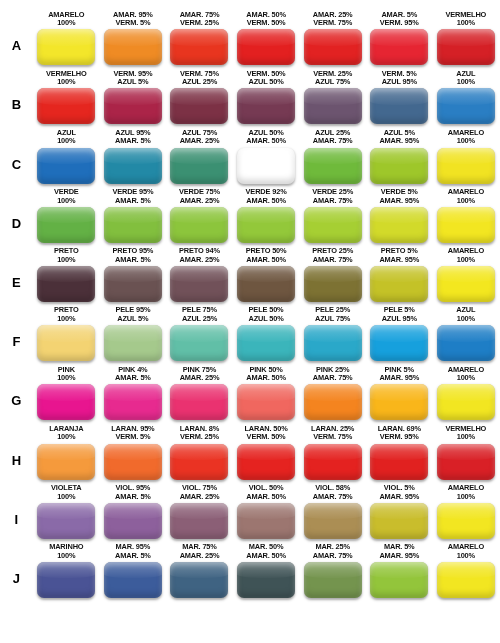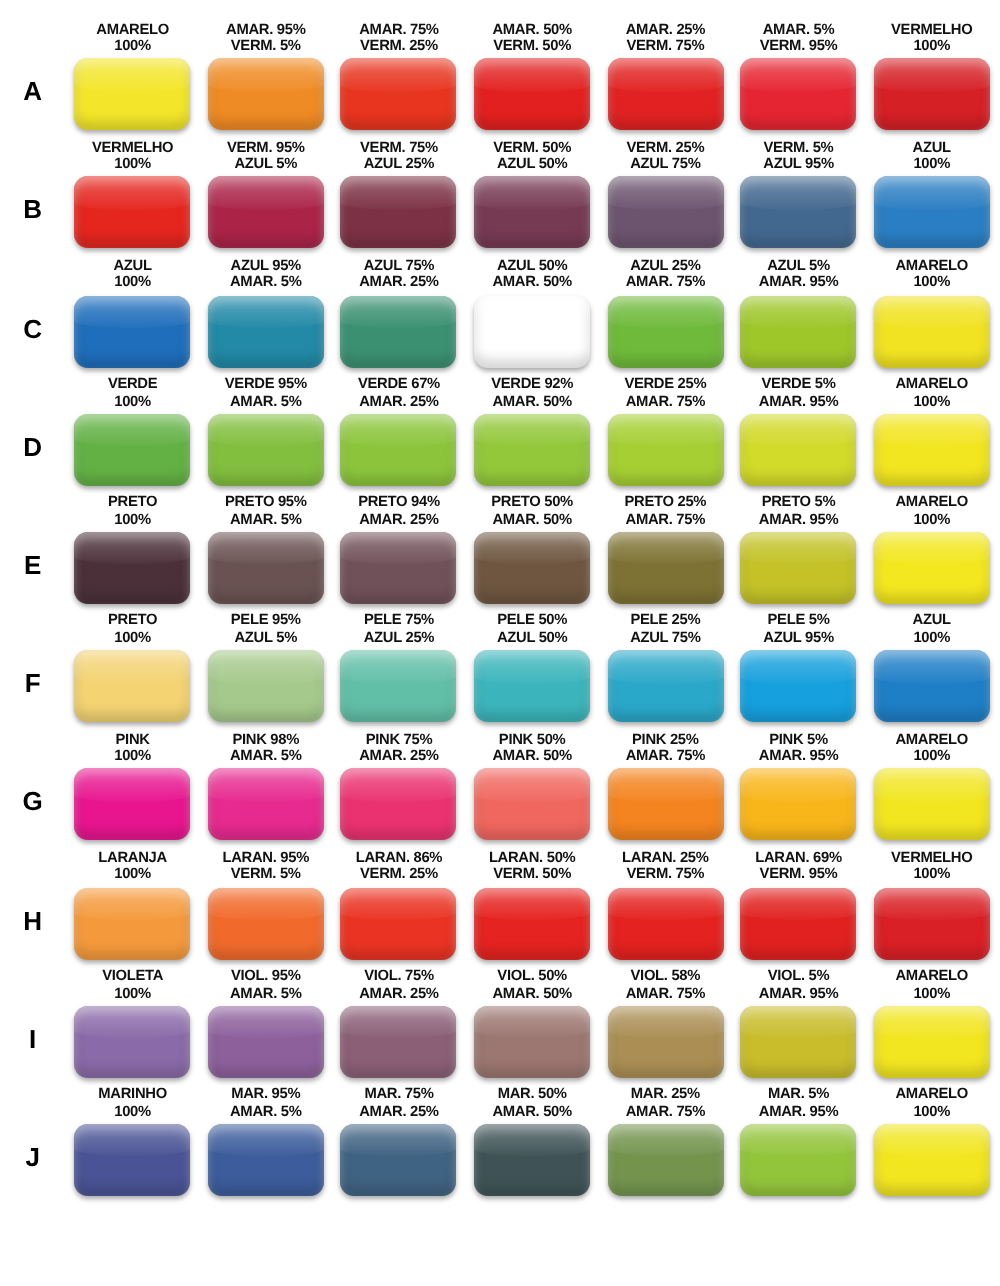--- a/index.html
+++ b/index.html
@@ -263,21 +263,21 @@
       </div>
       <div class="swatch-cell">
         <div class="swatch-label">
           <span class="lbl-line">VERDE 95%</span>
           <span class="lbl-line">AMAR. 5%</span>
         </div>
         <div class="swatch-chip" style="background-color: rgb(130, 191, 62);"></div>
       </div>
       <div class="swatch-cell">
         <div class="swatch-label">
-          <span class="lbl-line">VERDE 67%</span>
+          <span class="lbl-line">VERDE 75%</span>
           <span class="lbl-line">AMAR. 25%</span>
         </div>
         <div class="swatch-chip" style="background-color: rgb(140, 197, 60);"></div>
       </div>
       <div class="swatch-cell">
         <div class="swatch-label">
           <span class="lbl-line">VERDE 92%</span>
           <span class="lbl-line">AMAR. 50%</span>
         </div>
         <div class="swatch-chip" style="background-color: rgb(147, 200, 58);"></div>
@@ -412,21 +412,21 @@
       <div class="row-label">G</div>
       <div class="swatch-cell">
         <div class="swatch-label">
           <span class="lbl-line">PINK</span>
           <span class="lbl-line">100%</span>
         </div>
         <div class="swatch-chip" style="background-color: rgb(232, 21, 143);"></div>
       </div>
       <div class="swatch-cell">
         <div class="swatch-label">
-          <span class="lbl-line">PINK 98%</span>
+          <span class="lbl-line">PINK 4%</span>
           <span class="lbl-line">AMAR. 5%</span>
         </div>
         <div class="swatch-chip" style="background-color: rgb(231, 42, 143);"></div>
       </div>
       <div class="swatch-cell">
         <div class="swatch-label">
           <span class="lbl-line">PINK 75%</span>
           <span class="lbl-line">AMAR. 25%</span>
         </div>
         <div class="swatch-chip" style="background-color: rgb(234, 50, 112);"></div>
@@ -471,21 +471,21 @@
       </div>
       <div class="swatch-cell">
         <div class="swatch-label">
           <span class="lbl-line">LARAN. 95%</span>
           <span class="lbl-line">VERM. 5%</span>
         </div>
         <div class="swatch-chip" style="background-color: rgb(241, 106, 44);"></div>
       </div>
       <div class="swatch-cell">
         <div class="swatch-label">
-          <span class="lbl-line">LARAN. 86%</span>
+          <span class="lbl-line">LARAN. 8%</span>
           <span class="lbl-line">VERM. 25%</span>
         </div>
         <div class="swatch-chip" style="background-color: rgb(234, 51, 35);"></div>
       </div>
       <div class="swatch-cell">
         <div class="swatch-label">
           <span class="lbl-line">LARAN. 50%</span>
           <span class="lbl-line">VERM. 50%</span>
         </div>
         <div class="swatch-chip" style="background-color: rgb(229, 35, 32);"></div>

